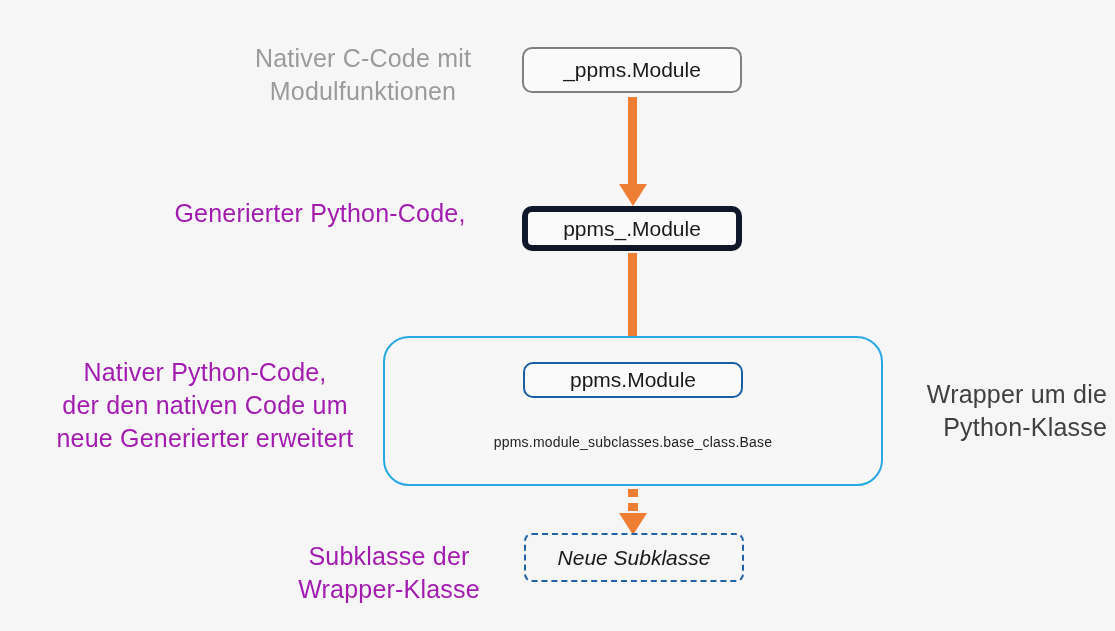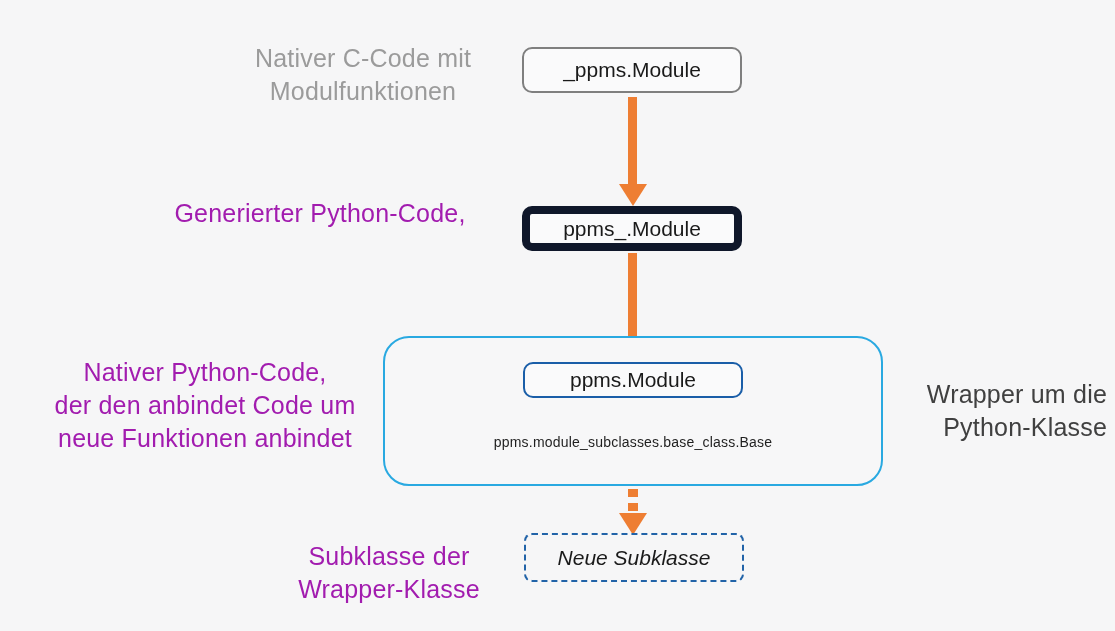--- a/index.html
+++ b/index.html
@@ -34,21 +34,21 @@
     display: flex;
     align-items: center;
     justify-content: center;
     background: #fafafb;
     border-radius: 10px;
     font-size: 21px;
     color: #1a1a1a;
     box-sizing: border-box;
   }
   .node-native    { border: 2px solid #7f7f7f; }
-  .node-generated { border: 8px solid #0f172a; }
+  .node-generated { border: 6px solid #0f172a; }
   .node-wrapped   { border: 2px solid #1a5ea8; }
   .node-subclass  { border: 2px dashed #2163a8; border-radius: 8px; background: #f6f6f7; font-style: italic; }
 
   .wrapper-box {
     border: 2px solid #29a9e1;
     border-radius: 26px;
     background: #f7f7f8;
     box-sizing: border-box;
   }
   .wrapper-path {
@@ -99,22 +99,22 @@
 
   <div class="abs node node-generated" style="left:522px; top:206px; width:220px; height:45px;">
     <span>ppms_.Module</span>
   </div>
 
   <div class="abs arrow-shaft" style="left:628px; top:253px; height:88px;"></div>
   <div class="abs arrow-head" style="left:619px; top:340px;"></div>
 
   <div class="abs side-label label-blue" style="left:25px; top:356px; width:360px; line-height:33px;">
     <span>Nativer Python-Code,</span><br>
-    <span>der den anbindet Code um</span><br>
-    <span>neue Funktionen anbindet</span>
+    <span>der den nativen Code um</span><br>
+    <span>neue Generierter erweitert</span>
   </div>
 
   <div class="abs wrapper-box" style="left:383px; top:336px; width:500px; height:150px;"></div>
 
   <div class="abs node node-wrapped" style="left:523px; top:362px; width:220px; height:36px;">
     <span>ppms.Module</span>
   </div>
 
   <div class="abs wrapper-path" style="left:393px; top:434px; width:480px;">ppms.module_subclasses.base_class.Base</div>
 

